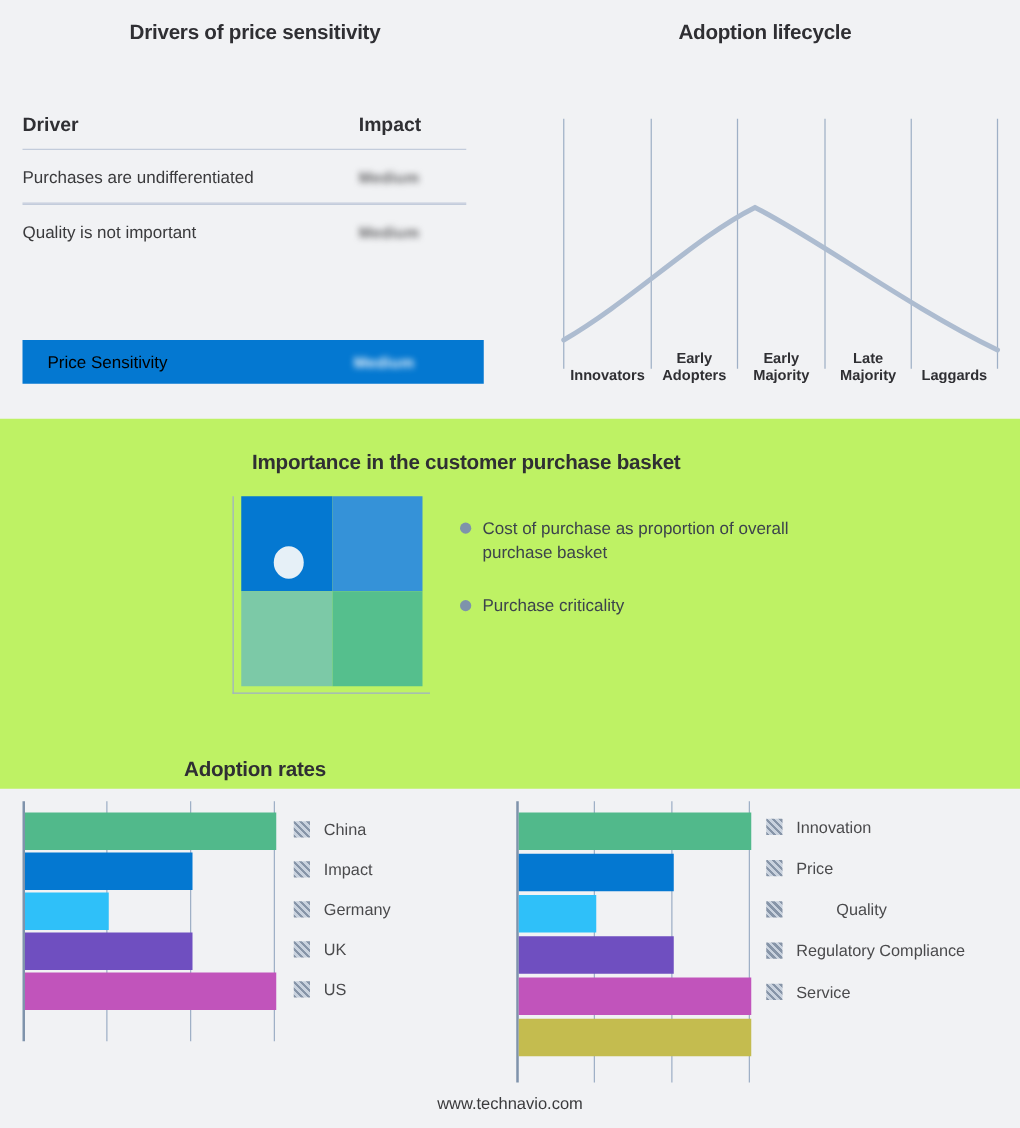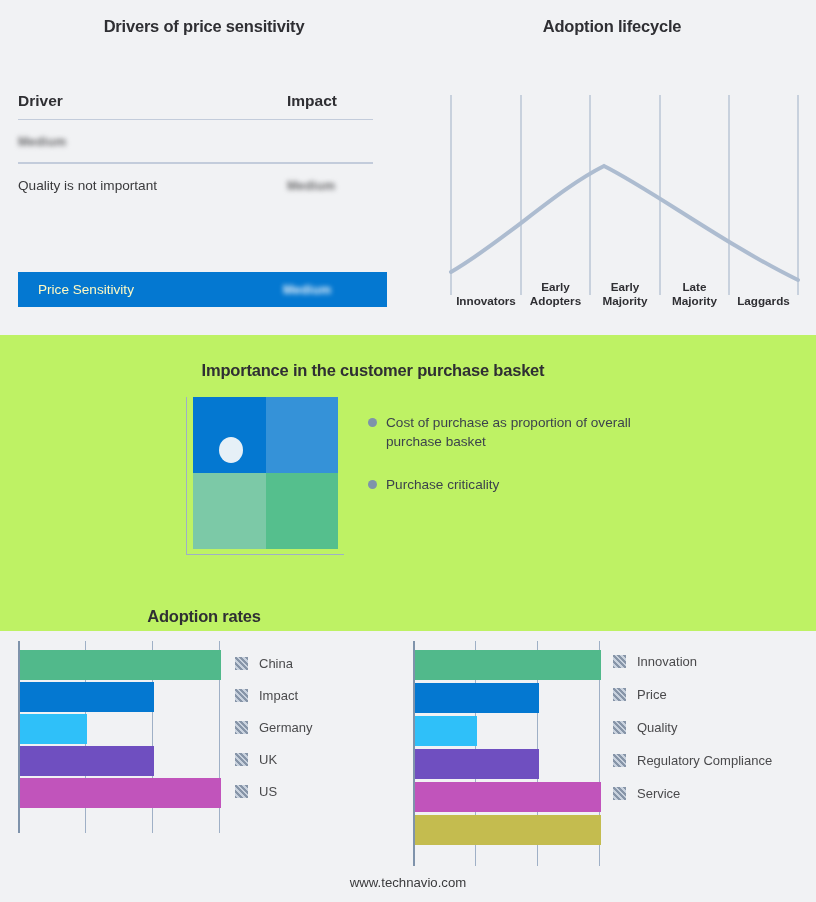--- a/index.html
+++ b/index.html
@@ -41,21 +41,21 @@
     color:#6a6a6c;
     filter:blur(2.6px);
     letter-spacing:0.2px;
     font-weight:600;
     user-select:none;
   }
   .hl-row{
     position:absolute;left:18px;top:272px;width:369px;height:35px;
     background:#0478d1;display:flex;align-items:center;
   }
-  .hl-row .td.driver{color:#fef9c3;font-size:13.6px;padding-left:20px;}
+  .hl-row .td.driver{color:#000000;font-size:13.6px;padding-left:20px;}
   .hl-row .td.impact{width:104px;}
   .hl-row .blurred{color:#eaf3fb;}
 
   
   #lifecycle{position:absolute;left:408px;top:0;width:408px;height:335px;}
   #lifecycle .panel-title{position:absolute;left:0;top:17px;width:408px;}
   .lc-plot{position:absolute;left:18px;top:80px;width:380px;height:230px;}
   .lc-svg{position:absolute;left:0;top:0;}
   .lc-labels{position:absolute;left:0;top:0;width:380px;height:230px;}
   .lc-seg{
@@ -122,20 +122,21 @@
     <div class="panel-title">Drivers of price sensitivity</div>
 
     <div class="tbl">
       <div class="tbl-head">
         <div class="th driver">Driver</div>
         <div class="th impact">Impact</div>
       </div>
       <div class="divider"></div>
 
       <div class="trow">
+        <div class="td driver">Purchases are undifferentiated</div>
         <div class="td impact">
           <span class="blurred">Medium</span>
         </div>
       </div>
       <div class="divider"></div>
 
       <div class="divider"></div>
 
       <div class="trow">
         <div class="td driver">Quality is not important</div>
@@ -264,21 +265,21 @@
 
     <div class="blegend" style="left:205px;top:70px;">
       <div class="bl-item" style="height:33px;">
         <span class="swatch"></span>
         <span class="bl-text">Innovation</span>
       </div>
       <div class="bl-item" style="height:33px;">
         <span class="swatch"></span>
         <span class="bl-text">Price</span>
       </div>
-      <div class="bl-item" style="height:33px;">
+      <div class="bl-item" style="height:33px;gap:32px;">
         <span class="swatch"></span>
         <span class="bl-text">Quality</span>
       </div>
       <div class="bl-item" style="height:33px;">
         <span class="swatch"></span>
         <span class="bl-text">Regulatory Compliance</span>
       </div>
       <div class="bl-item" style="height:33px;">
         <span class="swatch"></span>
         <span class="bl-text">Service</span>

